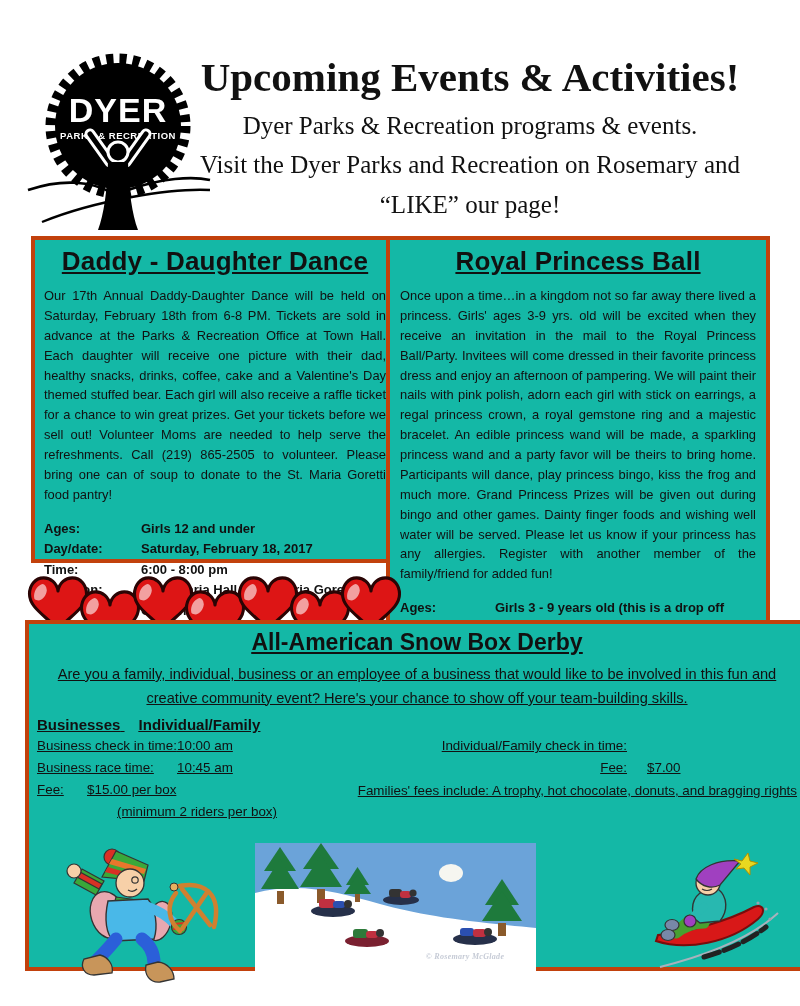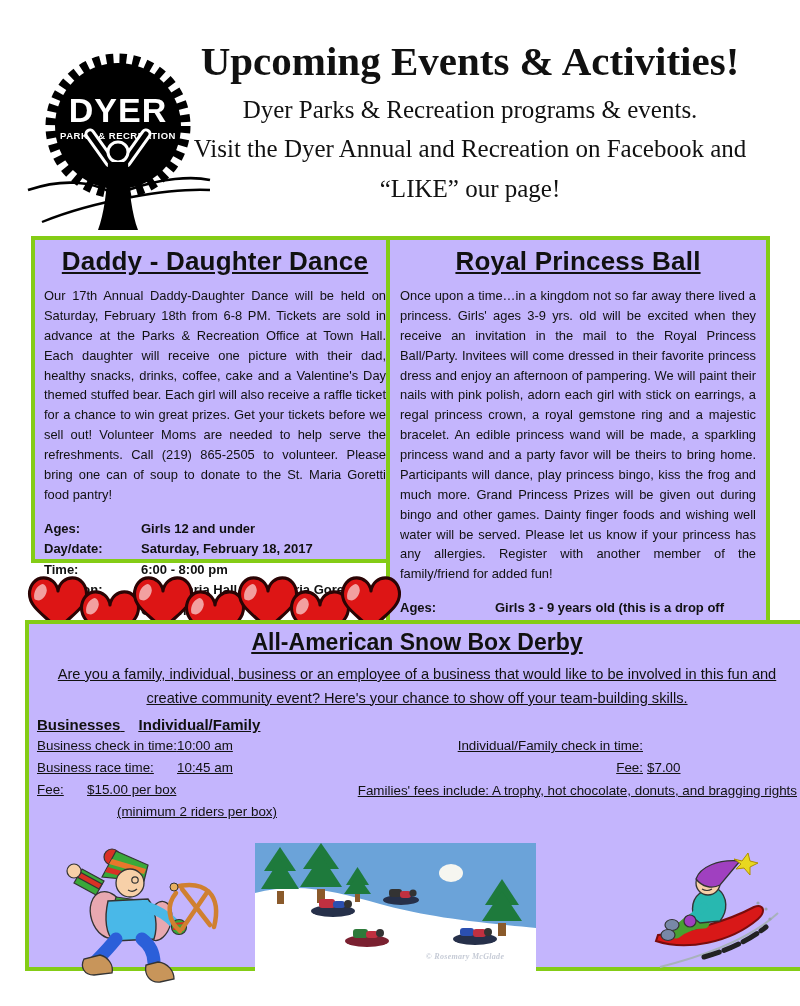--- a/index.html
+++ b/index.html
@@ -6,29 +6,29 @@
   body {
     width:800px; height:1006px; background:#ffffff; color:#111;
     font-family:"Liberation Sans", sans-serif; position:relative; overflow:hidden;
   }
   .page { position:absolute; inset:0; }
 
   
   .logo { position:absolute; left:26px; top:50px; width:186px; height:182px; }
   .logo svg text { font-family:"Liberation Sans", sans-serif; }
   .header-text {
-    position:absolute; left:150px; top:40px; width:640px; text-align:center;
+    position:absolute; left:150px; top:56px; width:640px; text-align:center;
     font-family:"Liberation Serif", serif;
   }
   .header-title { font-size:41px; font-weight:bold; line-height:1.05; margin:0; }
   .header-sub { font-size:25px; margin:11px 0 0 0; line-height:1.25; }
   .header-sub.tight { margin-top:8px; }
 
   
-  .box { position:absolute; border:4px solid #84cc16; box-sizing:border-box; background:#c4b5fd; }
+  .box { position:absolute; border:4px solid #c2410c; box-sizing:border-box; background:#14b8a6; }
   .box-left  { left:31px;  top:236px; width:368px; height:327px; padding:4px 9px; }
   .box-right { left:386px; top:236px; width:384px; height:398px; padding:4px 10px; }
   .box-title {
     margin:2px 0 0 0; text-align:center; font-size:26px; font-weight:bold;
     text-decoration:underline; letter-spacing:0.2px;
   }
   .box-body {
     margin:9px 0 0 0; font-size:12.9px; line-height:1.54; text-align:justify;
   }
   .details { margin-top:14px; font-size:13px; line-height:1.58;font-weight:bold; }
@@ -52,21 +52,21 @@
   .derby-subheads { margin:6px 0 2px 0; font-size:15px; font-weight:bold; }
   .derby-subheads span { text-decoration:underline; }
   .derby-subheads span + span { margin-left:14px; }
   .derby-cols { display:flex; font-size:13.4px; line-height:1.63; }
   .derby-col-left { width:308px; flex:none; }
   .derby-col-right { flex:1; }
   .dl-row { display:flex; }
   .dl-label { flex:none; width:140px; }
   .dl-row.fee .dl-label { width:50px; }
   .dl-note { padding-left:80px; }
-  .dr-row { display:grid; grid-template-columns:1fr 150px; column-gap:4px; }
+  .dr-row { display:grid; grid-template-columns:1fr 150px; column-gap:20px; }
   .dr-label { text-align:right; }
   .dr-note { text-align:right; padding-top:1px; }
 
   
   .illus { position:absolute; }
   .illus-runner { left:56px;  top:843px; width:185px; height:150px; }
   .illus-scene  { left:255px; top:843px; width:281px; height:131px; }
   .illus-sledder{ left:646px; top:851px; width:142px; height:136px; }
   .watermark {
     position:absolute; left:400px; top:952px; width:130px; text-align:center;
@@ -95,21 +95,21 @@
 
       <path d="M2 140 C38 128 66 132 84 142" stroke="#000" stroke-width="2.6" fill="none"></path>
       <path d="M102 140 C136 128 166 126 184 130" stroke="#000" stroke-width="2.6" fill="none"></path>
       <path d="M16 172 C70 150 146 138 184 140" stroke="#000" stroke-width="2.4" fill="none"></path>
     </svg>
   </div>
 
   <div class="header-text">
     <h1 class="header-title">Upcoming Events &amp; Activities!</h1>
     <p class="header-sub">Dyer Parks &amp; Recreation programs &amp; events.</p>
-    <p class="header-sub tight">Visit the Dyer Annual and Recreation on Facebook and</p>
+    <p class="header-sub tight">Visit the Dyer Parks and Recreation on Rosemary and</p>
     <p class="header-sub tight">“LIKE” our page!</p>
   </div>
 
   <section class="box box-left">
     <h2 class="box-title">Daddy - Daughter Dance</h2>
     <p class="box-body">Our 17th Annual Daddy-Daughter Dance will be held on Saturday, February 18th from 6-8 PM. Tickets are sold in advance at the Parks &amp; Recreation Office at Town Hall. Each daughter will receive one picture with their dad, healthy snacks, drinks, coffee, cake and a Valentine's Day themed stuffed bear. Each girl will also receive a raffle ticket for a chance to win great prizes. Get your tickets before we sell out!  Volunteer Moms are needed to help serve the refreshments. Call (219) 865-2505 to volunteer. Please bring one can of soup to donate to the St. Maria Goretti food pantry!</p>
     <div class="details">
       <div class="detail-row">
         <span class="detail-label">Ages:</span>
         <span class="detail-value">Girls 12 and under</span>

